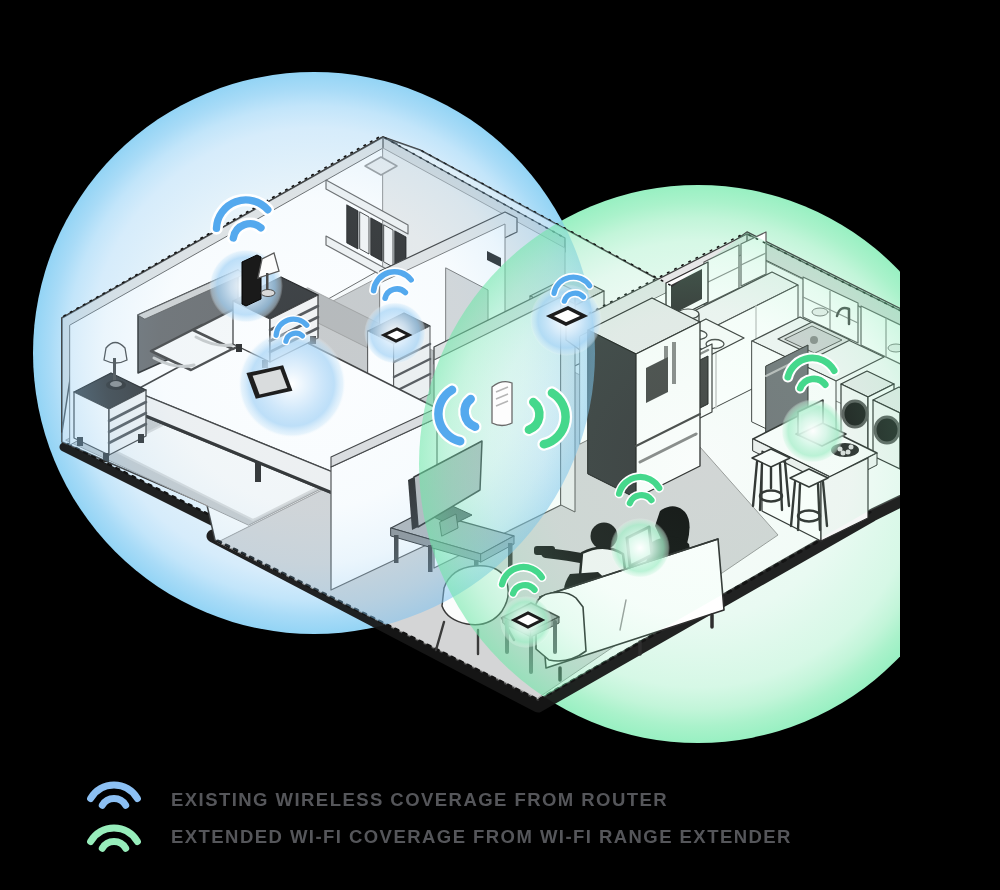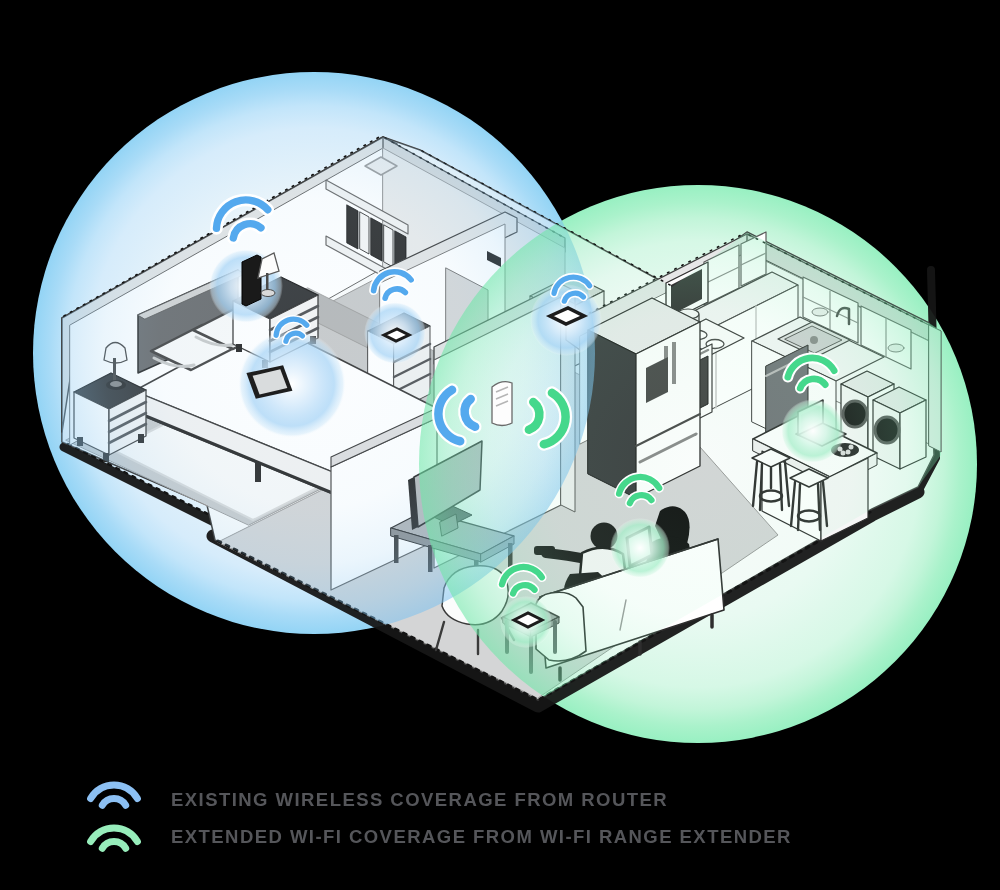--- a/index.html
+++ b/index.html
@@ -1,16 +1,16 @@
 <!DOCTYPE html>
 <html><head>
 <meta charset="utf-8">
 <style>
   html,body{margin:0;padding:0;background:#000;}
-  #stage{position:relative;width:1000px;height:890px;background:#000;overflow:hidden;}
+  #stage{position:relative;width:900px;height:890px;background:#000;overflow:hidden;}
   svg{position:absolute;top:0;left:0;}
 </style>
 </head>
 <body>
 <div id="stage">
 <svg width="1000" height="890" viewBox="0 0 1000 890">
 <defs>
   <radialGradient id="blueG" cx="50%" cy="50%" r="50%">
     <stop offset="0%" stop-color="#f3fafd"></stop>
     <stop offset="55%" stop-color="#e9f4fa"></stop>

